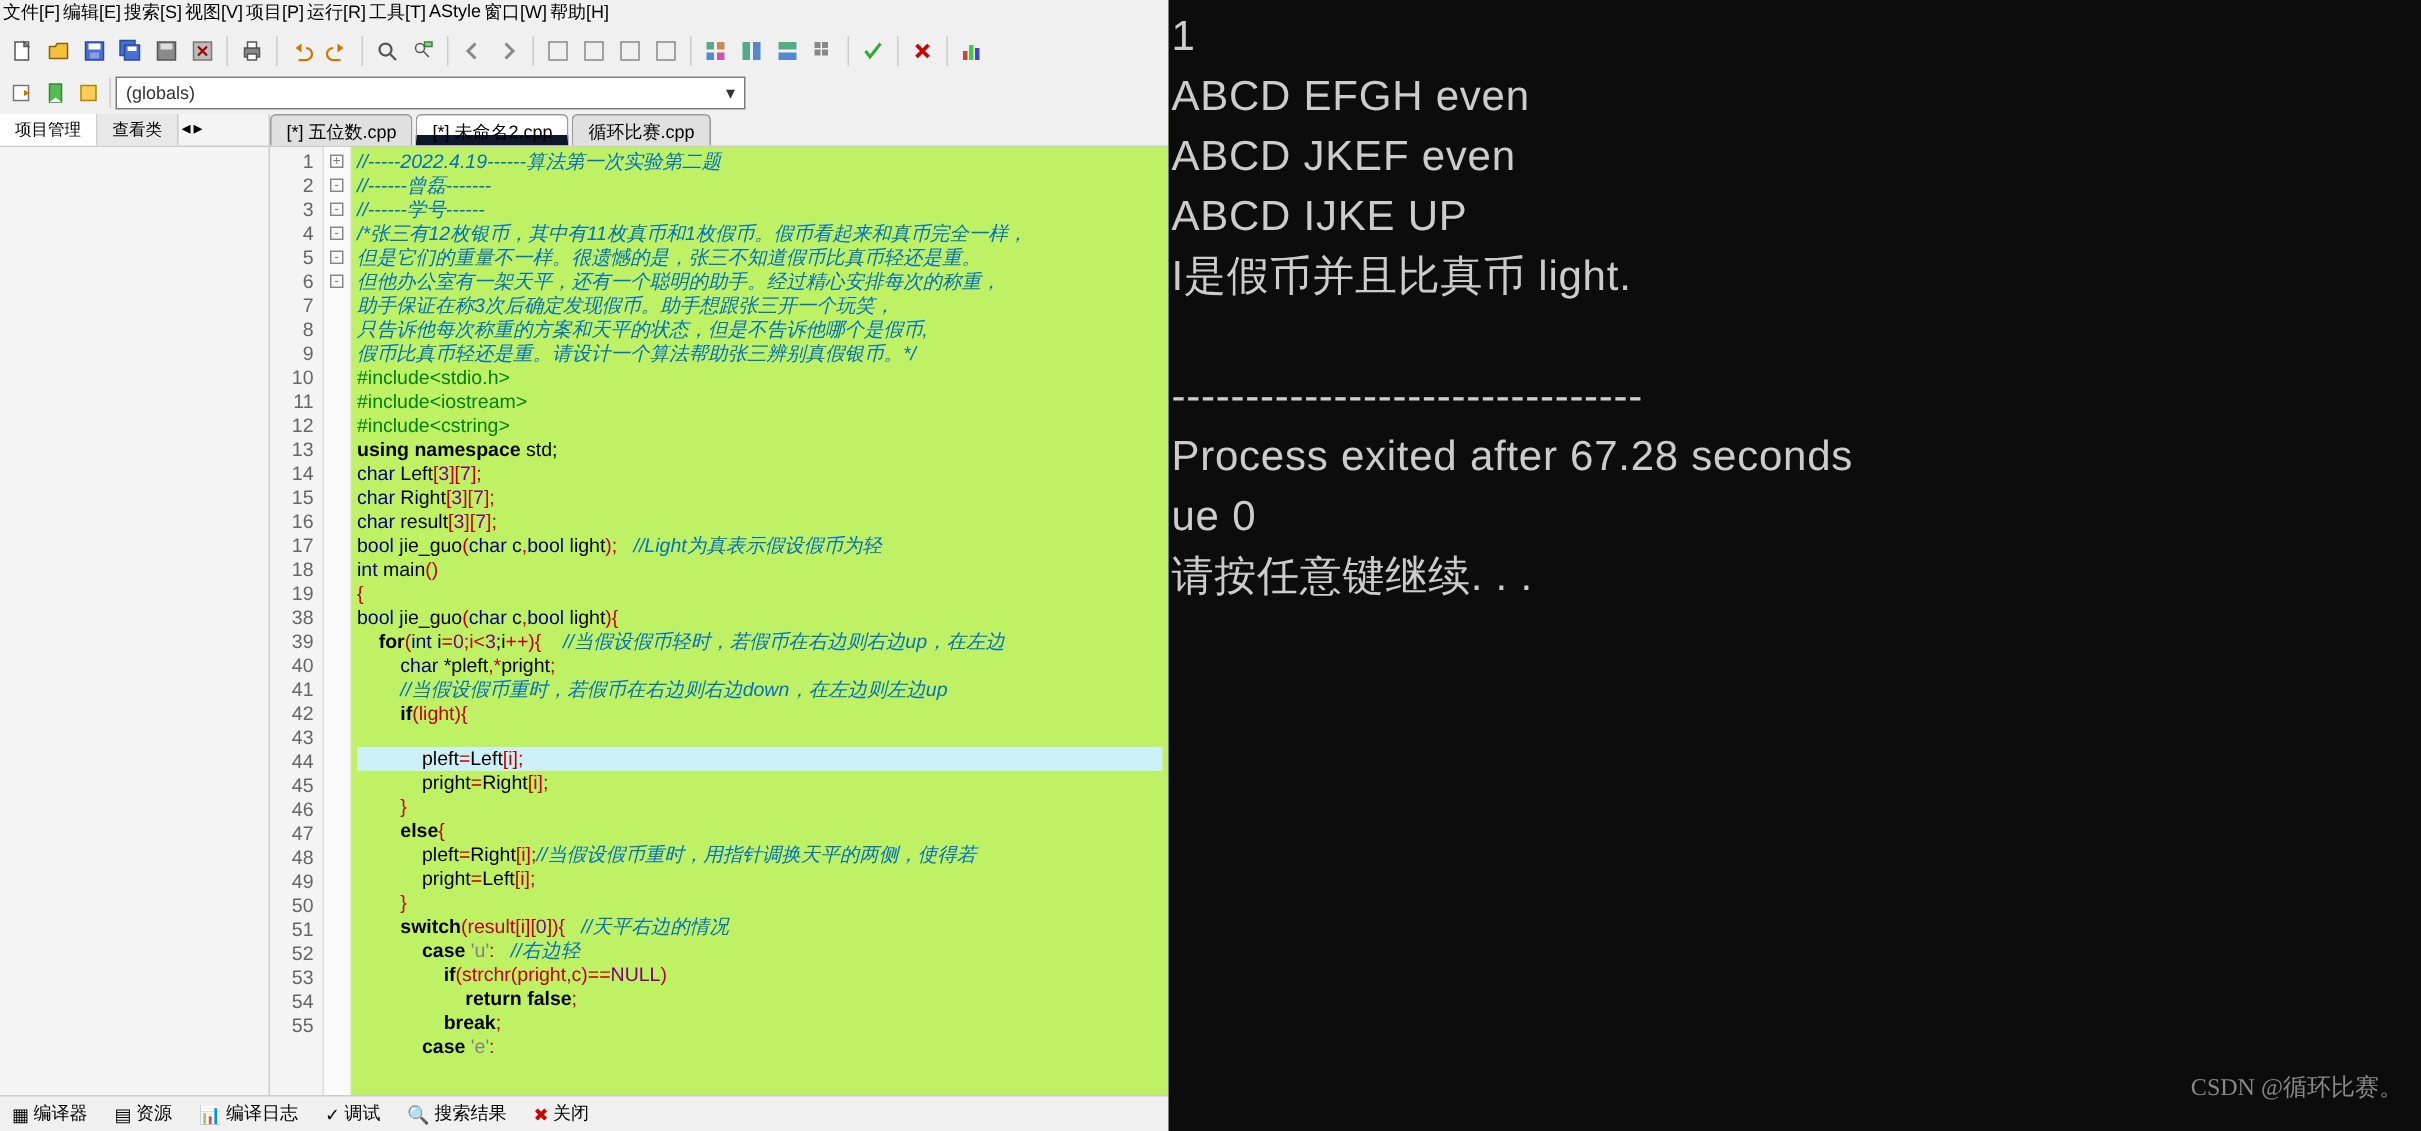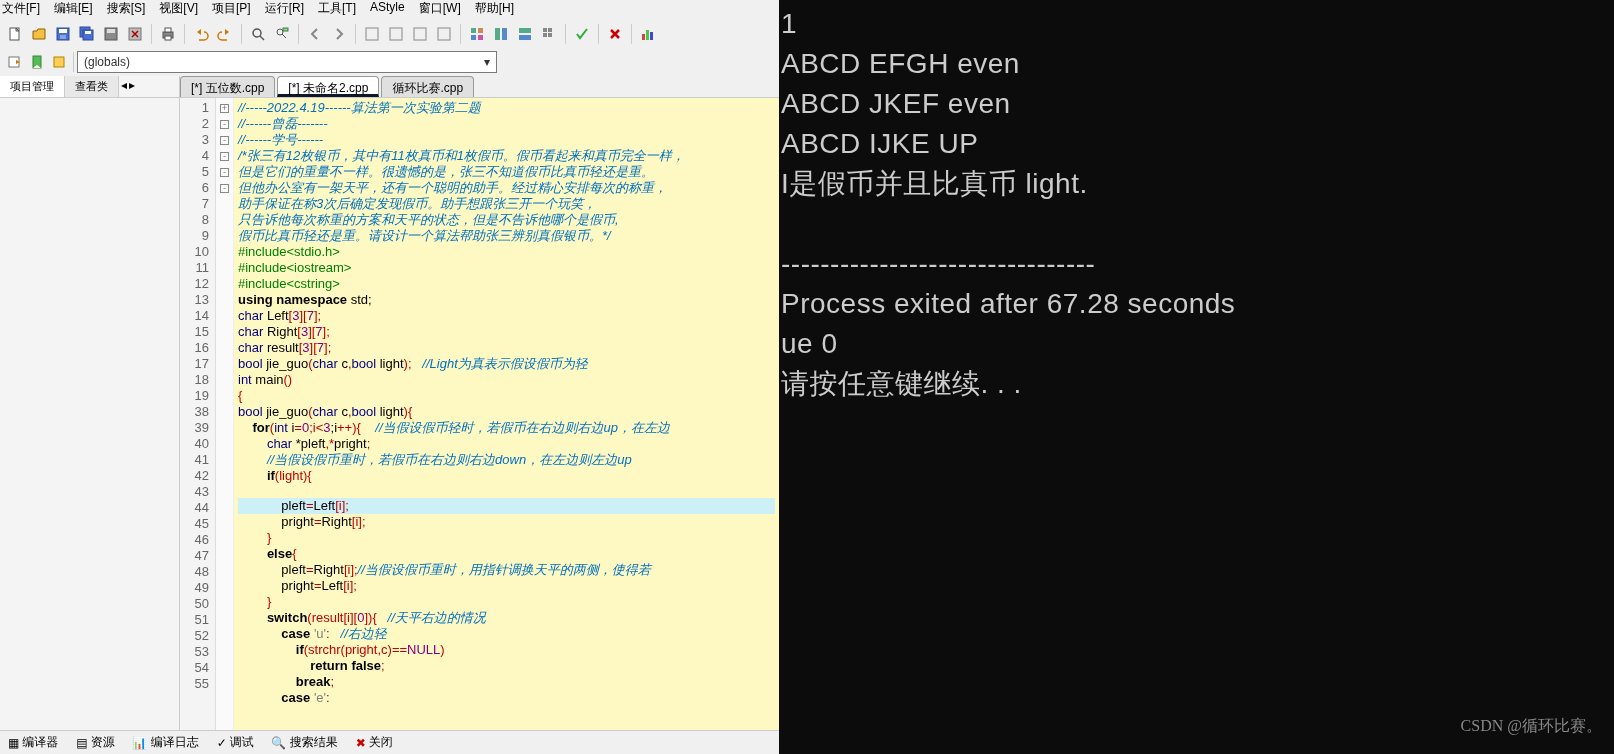--- a/index.html
+++ b/index.html
@@ -1,36 +1,36 @@
 <!DOCTYPE html>
 <html><head>
 <meta charset="utf-8">
 <style>
 * { margin: 0; padding: 0; box-sizing: border-box; font-family: "Microsoft YaHei", Arial, sans-serif; }
 body { font-size: 12px; background: #f0f0f0; overflow: hidden; }
 .container { display: flex; width: 1614px; height: 754px; }
 .ide { width: 779px; height: 100%; background: #f0f0f0; display: flex; flex-direction: column; }
 .terminal { width: 835px; height: 100%; background: #0c0c0c; color: #cccccc; font-family: "Consolas","SimSun",monospace; font-size: 28px; line-height: 40px; padding: 4px 2px; position: relative; white-space: pre; overflow: hidden; letter-spacing: 0.5px; }
-.menubar { display: flex; height: 20px; background: #f0f0f0; padding-left: 2px; gap: 14px; }
+.menubar { display: flex; height: 20px; background: #f0f0f0; padding-left: 2px; gap: 2px; }
 .menubar span { cursor: default; }
 .toolbar { display: flex; height: 28px; background: #f0f0f0; align-items: center; padding: 2px 4px; gap: 2px; }
 .tbtn { width: 22px; height: 22px; display: inline-flex; align-items: center; justify-content: center; border: 1px solid transparent; }
 .sep { width: 1px; height: 20px; background: #ccc; margin: 0 3px; }
 .row2 { display: flex; height: 28px; align-items: center; padding: 2px 4px; gap: 0; }
 .combo { flex: 1; height: 22px; background: #fff; border: 1px solid #7a7a7a; padding: 2px 6px; font-size: 12px; color: #333; display: flex; align-items: center; justify-content: space-between; max-width: 420px; }
 .middle { flex: 1; display: flex; overflow: hidden; }
 .sidebar { width: 180px; background: #f4f4f4; border-right: 1px solid #ccc; display: flex; flex-direction: column; }
 .sidetabs { display: flex; height: 22px; border-bottom: 1px solid #ccc; }
 .sidetab { padding: 3px 10px; font-size: 11px; border-right: 1px solid #ccc; background: #e8e8e8; }
 .sidetab.active { background: #fff; }
 .sidesp { display:flex; gap:2px; padding:2px; }
-.editor { flex: 1; display: flex; flex-direction: column; background: #fef9c3; overflow: hidden; }
+.editor { flex: 1; display: flex; flex-direction: column; background: #bef264; overflow: hidden; }
 .ed-tabs { display: flex; height: 22px; background: #f0f0f0; border-bottom: 1px solid #ccc; }
 .ed-tab { padding: 3px 10px; font-size: 12px; border: 1px solid #999; border-bottom: none; margin-right: 2px; background: #e0e0e0; border-radius: 4px 4px 0 0; }
-.ed-tab.active { background: #fff; border-bottom: 3px solid #0f172a; position: relative; z-index: 1; text-align: center; }
+.ed-tab.active { background: #fff; border-bottom: 7px solid #0f172a; position: relative; z-index: 1; text-align: center; }
 .code-area { flex: 1; display: flex; overflow: hidden; font-family: Consolas, monospace; font-size: 13px; line-height: 16px; }
 .gutter { width: 36px; background: #f4f4f4; text-align: right; padding: 2px 6px 2px 2px; color: #666; border-right: 1px solid #ddd; }
 .fold { width: 18px; background: #fafafa; border-right: 1px solid #eee; padding: 2px 0; text-align:center; color:#777; font-size:10px; }
 .code { flex: 1; padding: 2px 4px; white-space: pre; overflow: hidden; }
 .code .line { height: 16px; }
 .cm { color: #0070c0; font-style: italic; }
 .pp { color: #008000; }
 .kw { color: #000; font-weight: bold; }
 .ty { color: #000080; font-weight:normal; }
 .nm { color: #800080; }

